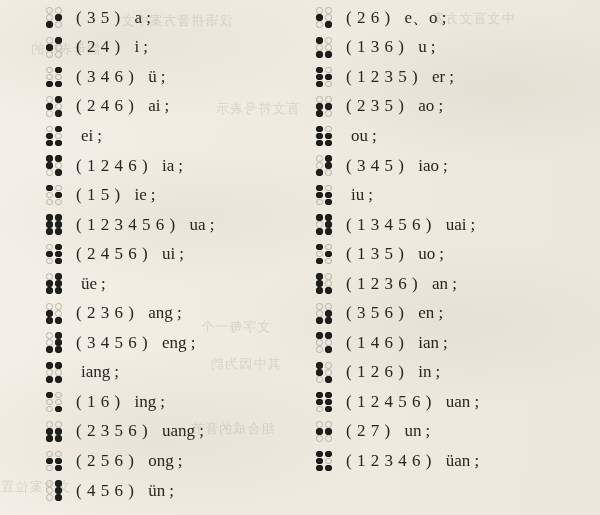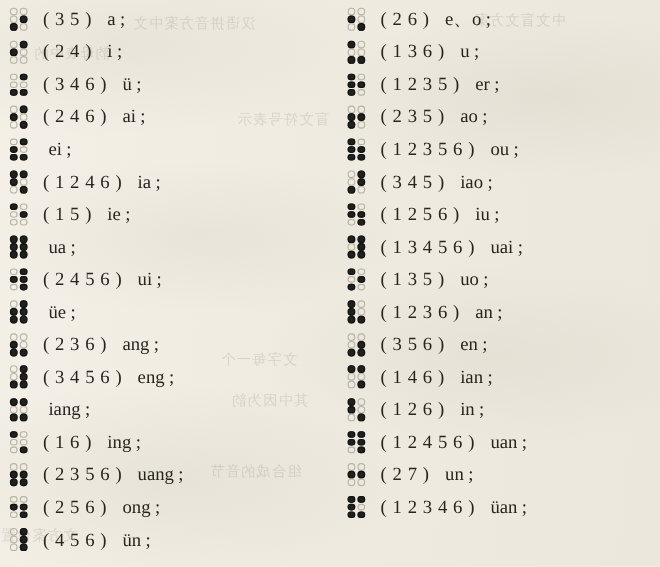--- a/index.html
+++ b/index.html
@@ -62,21 +62,21 @@
     width: 300px;
     display: flex;
     flex-direction: column;
   }
   .entry {
     height: 29.55px;
     display: flex;
     align-items: center;
     white-space: nowrap;
   }
-  .col-left .entry { padding-left: 8px; }
+  .col-left .entry { padding-left: 8px; margin-left: 37px; }
   .col-right .entry { padding-left: 15px; }
 
   
   .braille-cell {
     display: grid;
     grid-template-columns: 9px 9px;
     grid-template-rows: 7px 7px 7px;
     width: 18px;
     height: 21px;
     flex: 0 0 auto;
@@ -223,20 +223,21 @@
       </div>
       <div class="entry">
         <div class="braille-cell">
           <span class="dot on"></span>
           <span class="dot on"></span>
           <span class="dot on"></span>
           <span class="dot on"></span>
           <span class="dot on"></span>
           <span class="dot on"></span>
         </div>
+        <span class="numbers">( 1 2 3 4 5 6 )</span>
         <span class="final">ua</span>
         <span class="final punct" style="margin-left: 4px;">;</span>
       </div>
       <div class="entry">
         <div class="braille-cell">
           <span class="dot off"></span>
           <span class="dot on"></span>
           <span class="dot on"></span>
           <span class="dot on"></span>
           <span class="dot off"></span>
@@ -404,21 +405,20 @@
       </div>
       <div class="entry">
         <div class="braille-cell">
           <span class="dot on"></span>
           <span class="dot off"></span>
           <span class="dot on"></span>
           <span class="dot on"></span>
           <span class="dot on"></span>
           <span class="dot on"></span>
         </div>
-        <span class="numbers">( 1 2 3 5 6 )</span>
         <span class="final">ou</span>
         <span class="final punct" style="margin-left: 4px;">;</span>
       </div>
       <div class="entry">
         <div class="braille-cell">
           <span class="dot off"></span>
           <span class="dot on"></span>
           <span class="dot off"></span>
           <span class="dot on"></span>
           <span class="dot on"></span>
@@ -430,21 +430,20 @@
       </div>
       <div class="entry">
         <div class="braille-cell">
           <span class="dot on"></span>
           <span class="dot off"></span>
           <span class="dot on"></span>
           <span class="dot on"></span>
           <span class="dot off"></span>
           <span class="dot on"></span>
         </div>
-        <span class="numbers">( 1 2 5 6 )</span>
         <span class="final">iu</span>
         <span class="final punct" style="margin-left: 4px;">;</span>
       </div>
       <div class="entry">
         <div class="braille-cell">
           <span class="dot on"></span>
           <span class="dot on"></span>
           <span class="dot off"></span>
           <span class="dot on"></span>
           <span class="dot on"></span>

